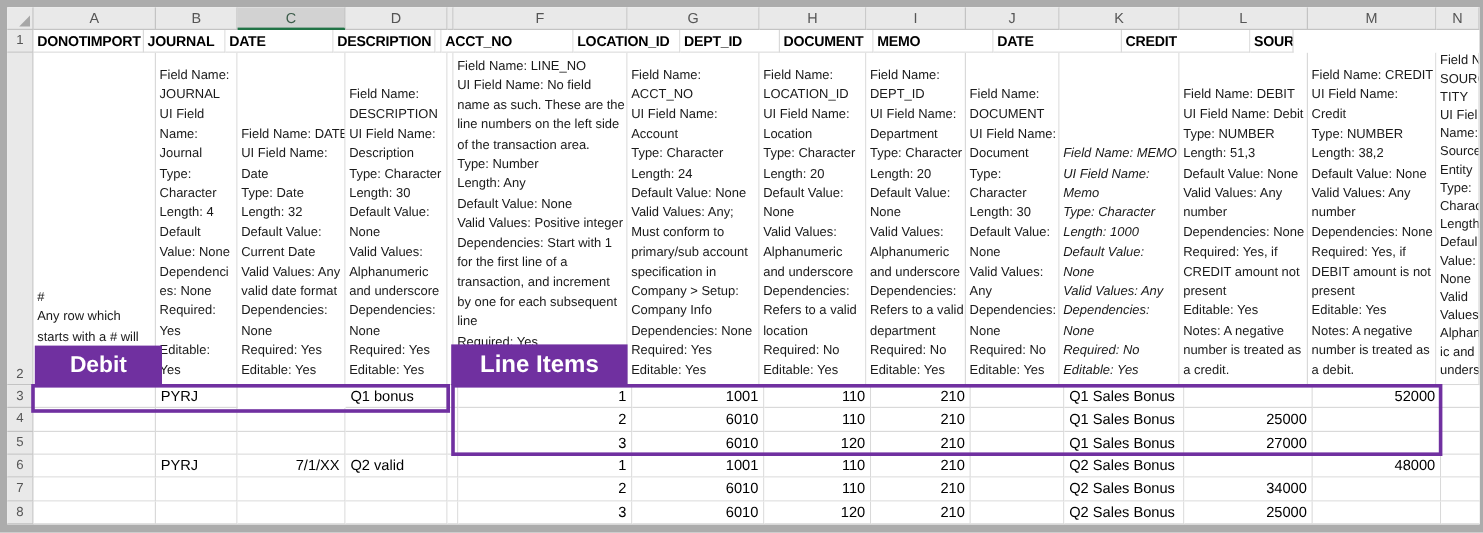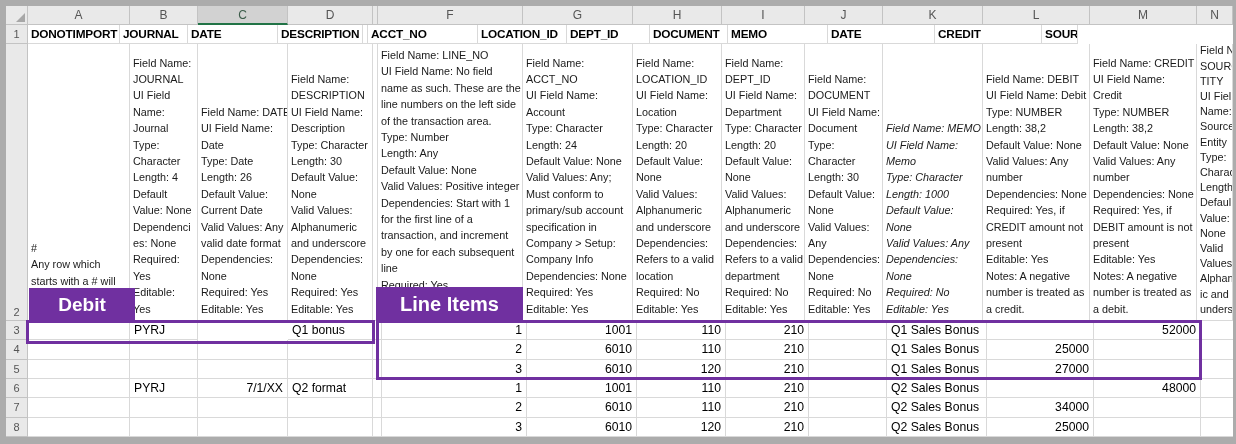--- a/index.html
+++ b/index.html
@@ -119,21 +119,21 @@
 Dependenci
 es: None
 Required:
 Yes
 Editable:
 Yes</div>
         <div class="cell desc col-C" style="width: 90px;">Field Name: DATE
 UI Field Name:
 Date
 Type: Date
-Length: 26
+Length: 32
 Default Value:
 Current Date
 Valid Values: Any
 valid date format
 Dependencies:
 None
 Required: Yes
 Editable: Yes</div>
         <div class="cell desc col-D" style="width: 85px;">Field Name:
 DESCRIPTION
@@ -237,21 +237,21 @@
 Default Value:
 None
 Valid Values: Any
 Dependencies:
 None
 Required: No
 Editable: Yes</div>
         <div class="cell desc col-L" style="width: 107px;">Field Name: DEBIT
 UI Field Name: Debit
 Type: NUMBER
-Length: 38,2
+Length: 51,3
 Default Value: None
 Valid Values: Any
 number
 Dependencies: None
 Required: Yes, if
 CREDIT amount not
 present
 Editable: Yes
 Notes: A negative
 number is treated as
@@ -340,21 +340,21 @@
         <div class="cell datacell" style="width: 100px;">Q1 Sales Bonus</div>
         <div class="cell datacell r" style="width: 107px;">27000</div>
         <div class="cell datacell r" style="width: 107px;"></div>
         <div class="cell datacell" style="width: 36px;"></div>
       </div>
       <div class="row" style="height: 19.33px;">
         <div class="cell gutter" style="width: 22px;">6</div>
         <div class="cell datacell" style="width: 102px;"></div>
         <div class="cell datacell" style="width: 68px;">PYRJ</div>
         <div class="cell datacell r" style="width: 90px;">7/1/XX</div>
-        <div class="cell datacell" style="width: 85px;">Q2 format</div>
+        <div class="cell datacell" style="width: 85px;">Q2 valid</div>
         <div class="cell datacell" style="width: 5px;"></div>
         <div class="cell datacell r" style="width: 145px;">1</div>
         <div class="cell datacell r" style="width: 110px;">1001</div>
         <div class="cell datacell r" style="width: 89px;">110</div>
         <div class="cell datacell r" style="width: 83px;">210</div>
         <div class="cell datacell" style="width: 78px;"></div>
         <div class="cell datacell" style="width: 100px;">Q2 Sales Bonus</div>
         <div class="cell datacell r" style="width: 107px;"></div>
         <div class="cell datacell r" style="width: 107px;">48000</div>
         <div class="cell datacell" style="width: 36px;"></div>

